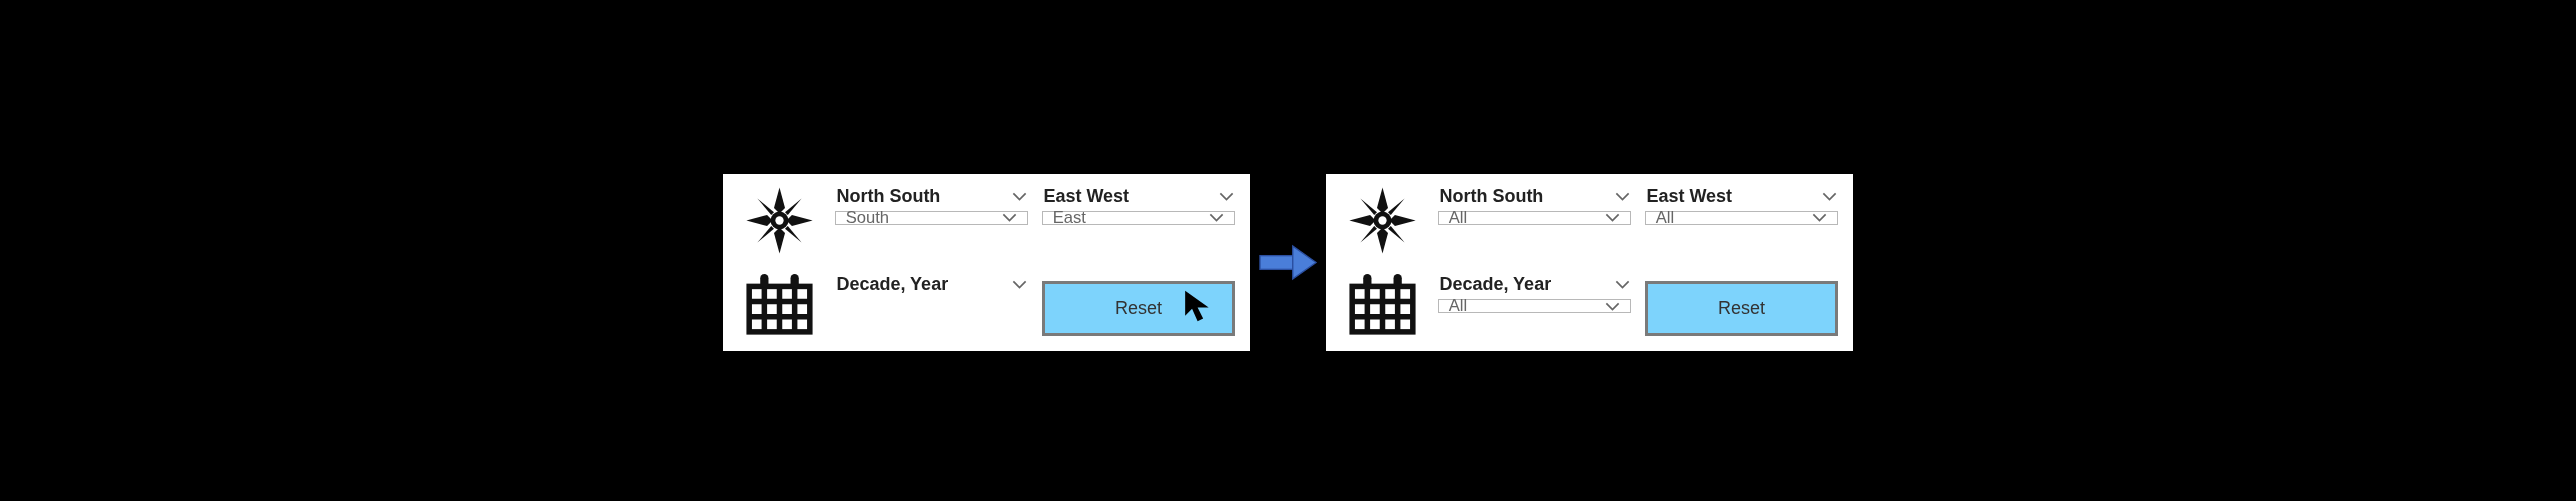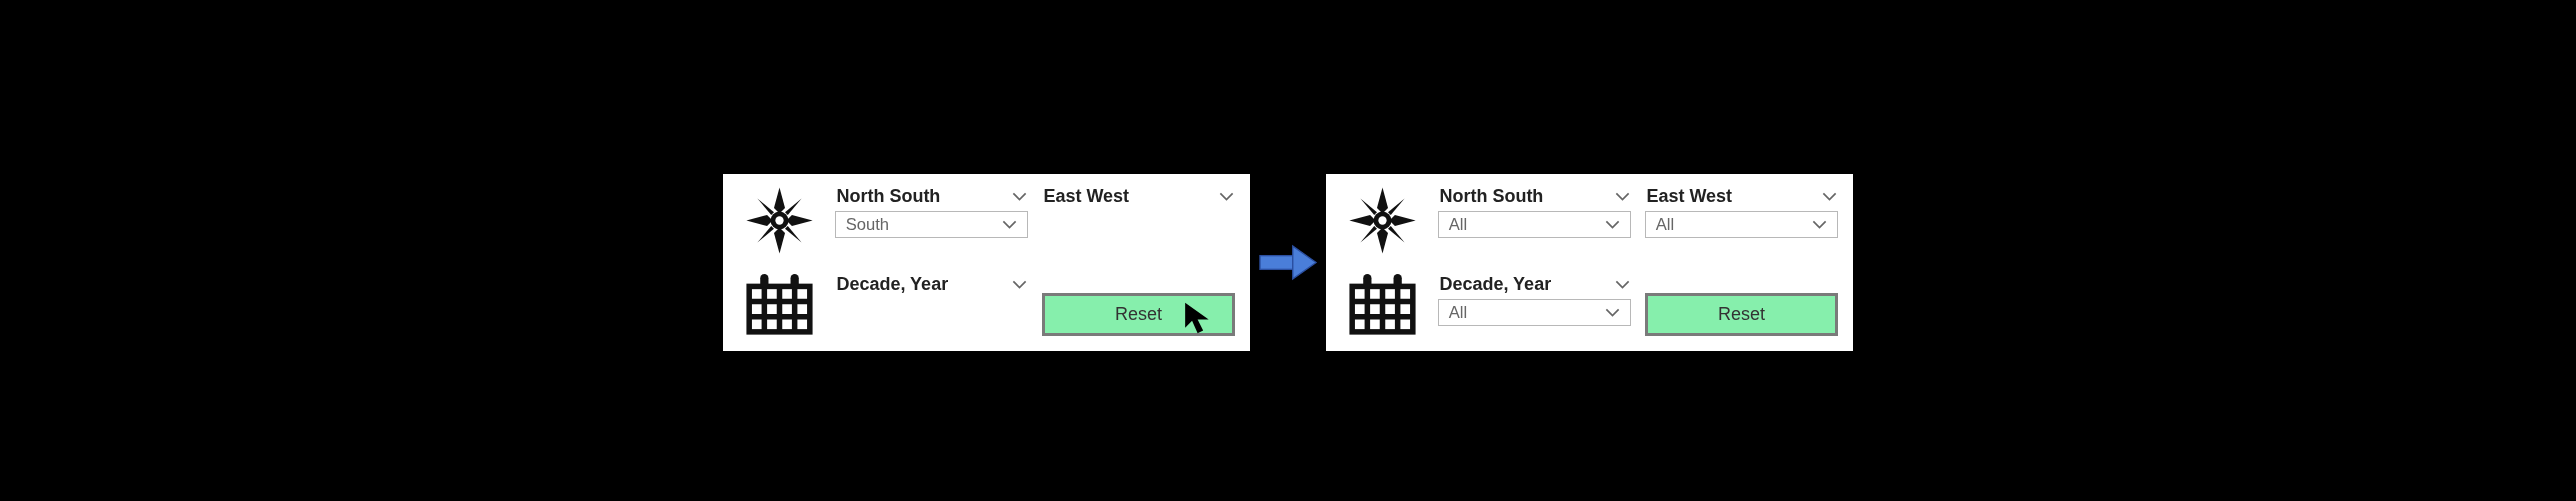--- a/index.html
+++ b/index.html
@@ -45,40 +45,40 @@
     font-size: 18px;
     font-weight: 600;
     color: #222;
     padding: 0 1.4px;
   }
   .field-header .chev {
     color: #666;
   }
   .dropdown {
     border: 0.7px solid #b8b8b8;
-    height: 27px;
+    height: 14px;
     display: flex;
     align-items: center;
     justify-content: space-between;
     padding: 0 9.7px;
     font-size: 16.6px;
     color: #666;
     background: #fff;
     cursor: pointer;
   }
   .dropdown .chev { color: #666; }
   .reset-cell {
     display: flex;
     align-items: flex-end;
   }
   .reset-btn {
     width: 100%;
-    height: 43px;
+    height: 55px;
     border: 3.5px solid #7a7a7a;
-    background: #86efac;
+    background: #7dd3fc;
     display: flex;
     align-items: center;
     justify-content: center;
     font-size: 18px;
     color: #333;
     cursor: pointer;
     position: relative;
   }
   .arrow-between {
     width: 62px;
@@ -142,20 +142,28 @@
 
     <div class="field">
       <div class="field-header">
         <span>East West</span>
         <span class="chev">
           <svg width="15" height="9.7" viewBox="0 0 22 14">
               <polyline points="2,2 11,11 20,2" fill="none" stroke="#666" stroke-width="2.5"></polyline>
             </svg>
         </span>
       </div>
+      <div class="dropdown">
+        <span>East</span>
+        <span class="chev">
+          <svg width="15" height="9.7" viewBox="0 0 22 14">
+              <polyline points="2,2 11,11 20,2" fill="none" stroke="#666" stroke-width="2.5"></polyline>
+            </svg>
+        </span>
+      </div>
     </div>
 
     <div class="icon-cell">
       <svg width="69" height="62" viewBox="0 0 100 90">
         <g fill="#111">
           <rect x="6" y="18" width="88" height="66" fill="none" stroke="#111" stroke-width="8"></rect>
           <line x1="6" y1="40" x2="94" y2="40" stroke="#111" stroke-width="8"></line>
           <line x1="6" y1="62" x2="94" y2="62" stroke="#111" stroke-width="8"></line>
           <line x1="28" y1="18" x2="28" y2="84" stroke="#111" stroke-width="8"></line>
           <line x1="50" y1="18" x2="50" y2="84" stroke="#111" stroke-width="8"></line>

